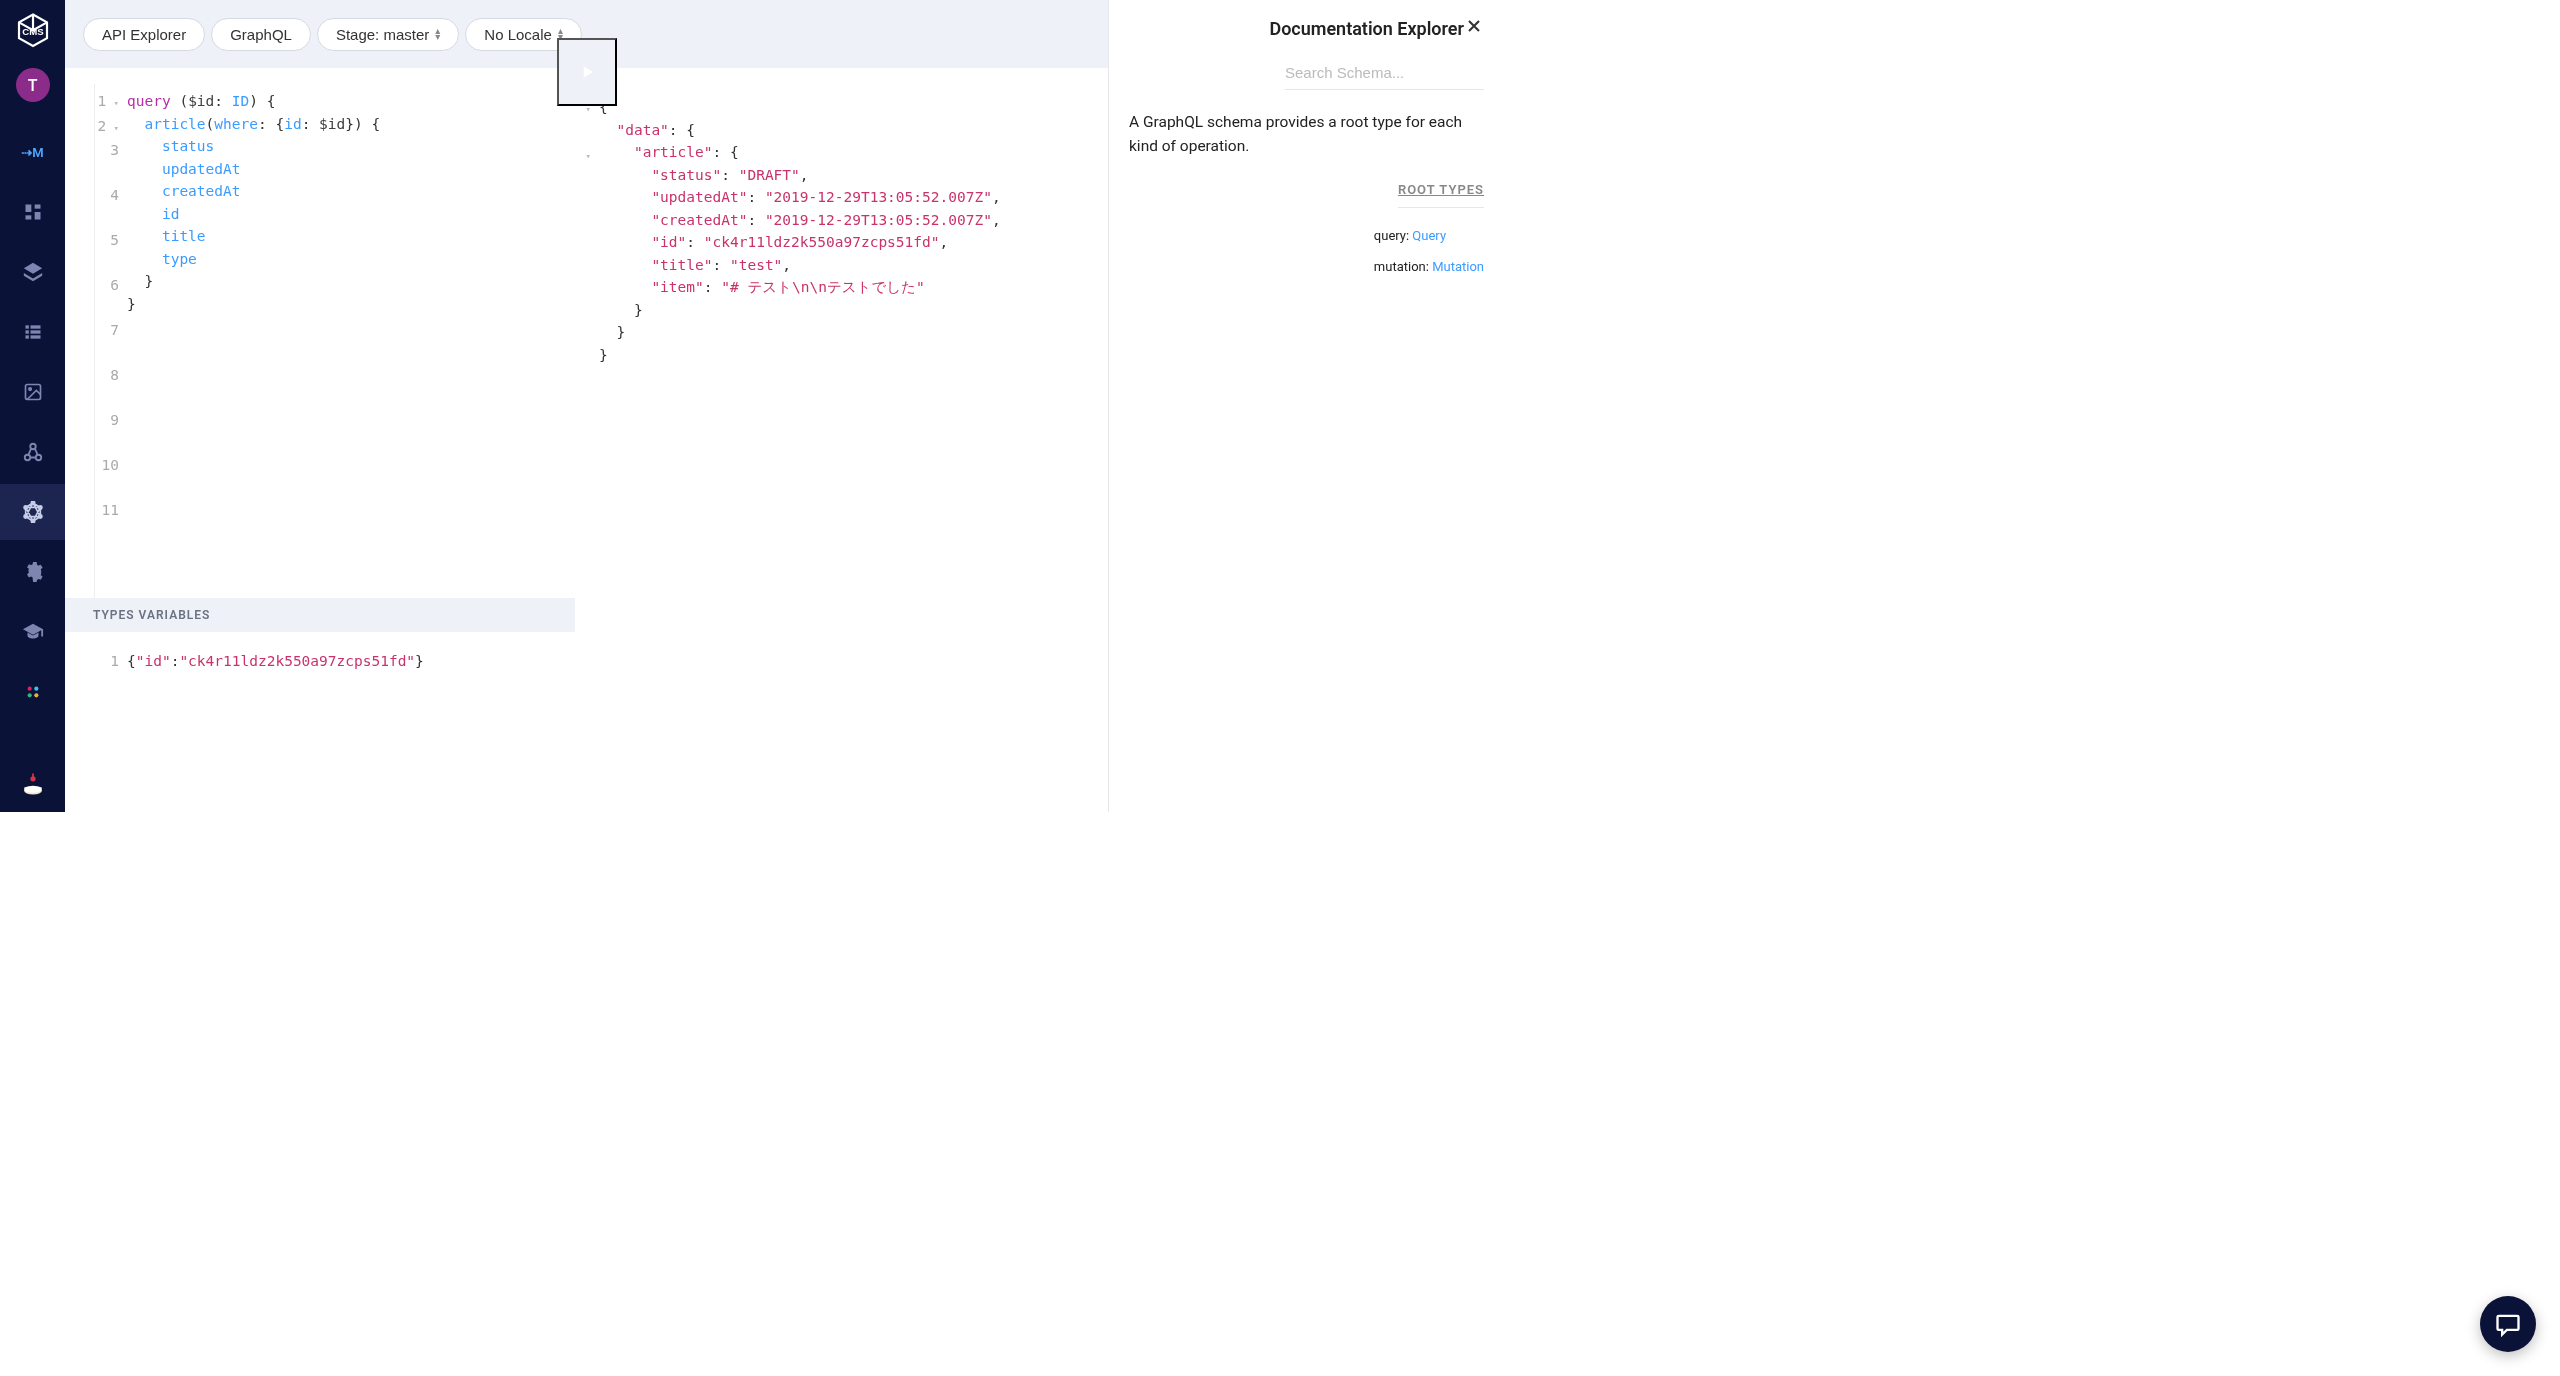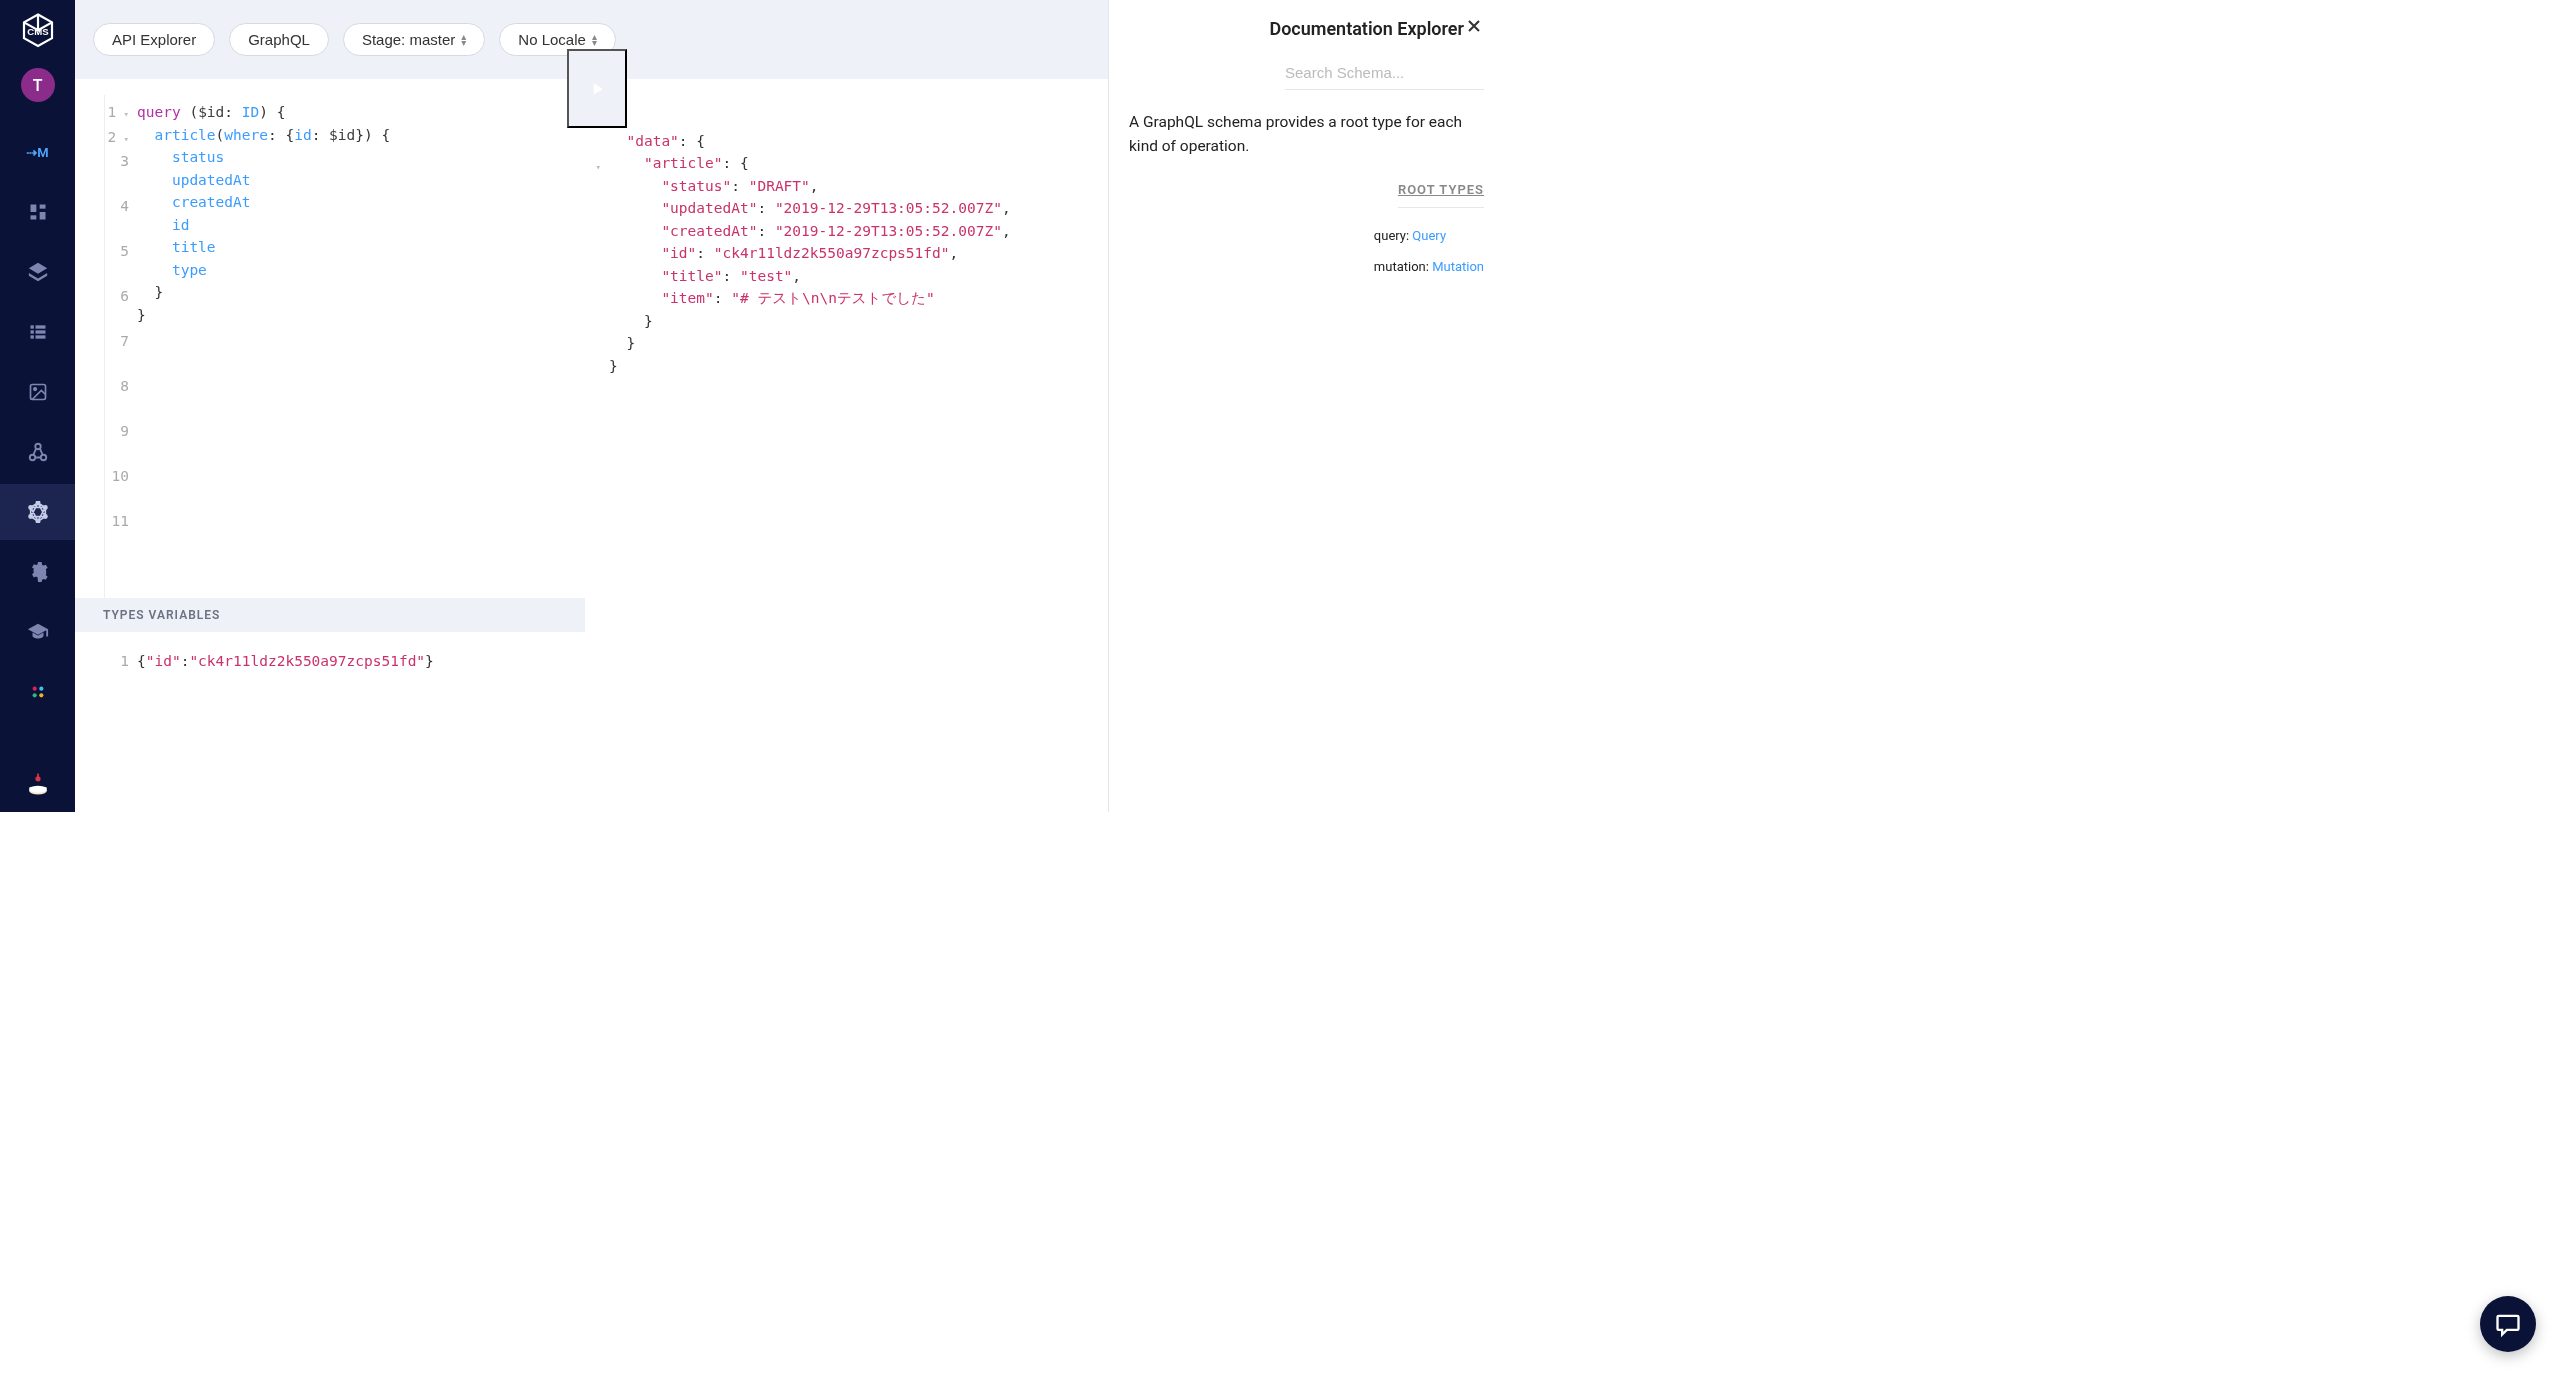--- a/index.html
+++ b/index.html
@@ -1,27 +1,27 @@
 <!DOCTYPE html>
 <html><head>
 <meta charset="utf-8">
 <style>
 * { margin: 0; padding: 0; box-sizing: border-box; }
 body { font-family: -apple-system, BlinkMacSystemFont, 'Segoe UI', Roboto, sans-serif; width: 1504px; height: 812px; overflow: hidden; background: #fff; }
 .app { display: flex; height: 812px; }
-.sidebar { width: 75px; background: #0b1238; display: flex; flex-direction: column; align-items: center; padding-top: 10px; gap: 14px; position: relative; }
+.sidebar { width: 65px; background: #0b1238; display: flex; flex-direction: column; align-items: center; padding-top: 10px; gap: 14px; position: relative; }
 .sidebar .logo { width: 44px; height: 44px; display: flex; align-items: center; justify-content: center; color: #fff; }
 .sidebar .avatar { width: 34px; height: 34px; border-radius: 50%; background: #8b2c8b; color: #fff; display: flex; align-items: center; justify-content: center; font-weight: 500; font-size: 16px; margin-bottom: 8px; }
 .sidebar .nav-items { display: flex; flex-direction: column; align-items: center; gap: 4px; width: 100%; }
 .sidebar .nav-item { width: 100%; height: 56px; display: flex; align-items: center; justify-content: center; color: #7d86b0; cursor: pointer; }
 .sidebar .nav-item.active { background: #1c2450; color: #c5cce8; }
 .sidebar .nav-item.m-label { color: #4da6ff; font-size: 13px; font-weight: 600; }
 .sidebar .bottom-icon { position: absolute; bottom: 8px; width: 40px; height: 40px; display: flex; align-items: center; justify-content: center; }
 .main { flex: 1; display: flex; flex-direction: column; background: #fff; }
-.toolbar { height: 79px; background: #eef1f8; display: flex; align-items: center; padding: 0 18px; gap: 14px; position: relative; }
+.toolbar { height: 68px; background: #eef1f8; display: flex; align-items: center; padding: 0 18px; gap: 6px; position: relative; }
 .toolbar .btn { background: #fff; border: 1px solid #d5d9e2; border-radius: 18px; padding: 7px 18px; font-size: 15px; color: #333; cursor: pointer; display: flex; align-items: center; gap: 6px; }
 .toolbar .btn.api-explorer { font-weight: 500; }
 .toolbar .caret { font-size: 10px; color: #888; line-height: 0.6; display: flex; flex-direction: column; }
 .content { flex: 1; display: flex; }
 .editor-col { display: flex; flex-direction: column; width: 510px; }
 .query-editor { flex: 1; background: #fff; display: flex; margin: 16px 0 0 30px; box-shadow: -1px 0 0 #eee; }
 .gutter { width: 32px; text-align: right; padding: 6px 8px 6px 0; color: #aaa; font-family: 'Menlo', 'Consolas', monospace; font-size: 14.5px; line-height: 22.5px; user-select: none; }
 .gutter .fold { color: #bbb; font-size: 9px; padding-left: 2px; }
 .code { flex: 1; padding: 6px 0; font-family: 'Menlo', 'Consolas', monospace; font-size: 14.5px; line-height: 22.5px; white-space: pre; color: #333; }
 .vars-header { background: #eef1f8; padding: 10px 28px; font-size: 12px; letter-spacing: 1px; color: #6b7280; font-weight: 600; }

